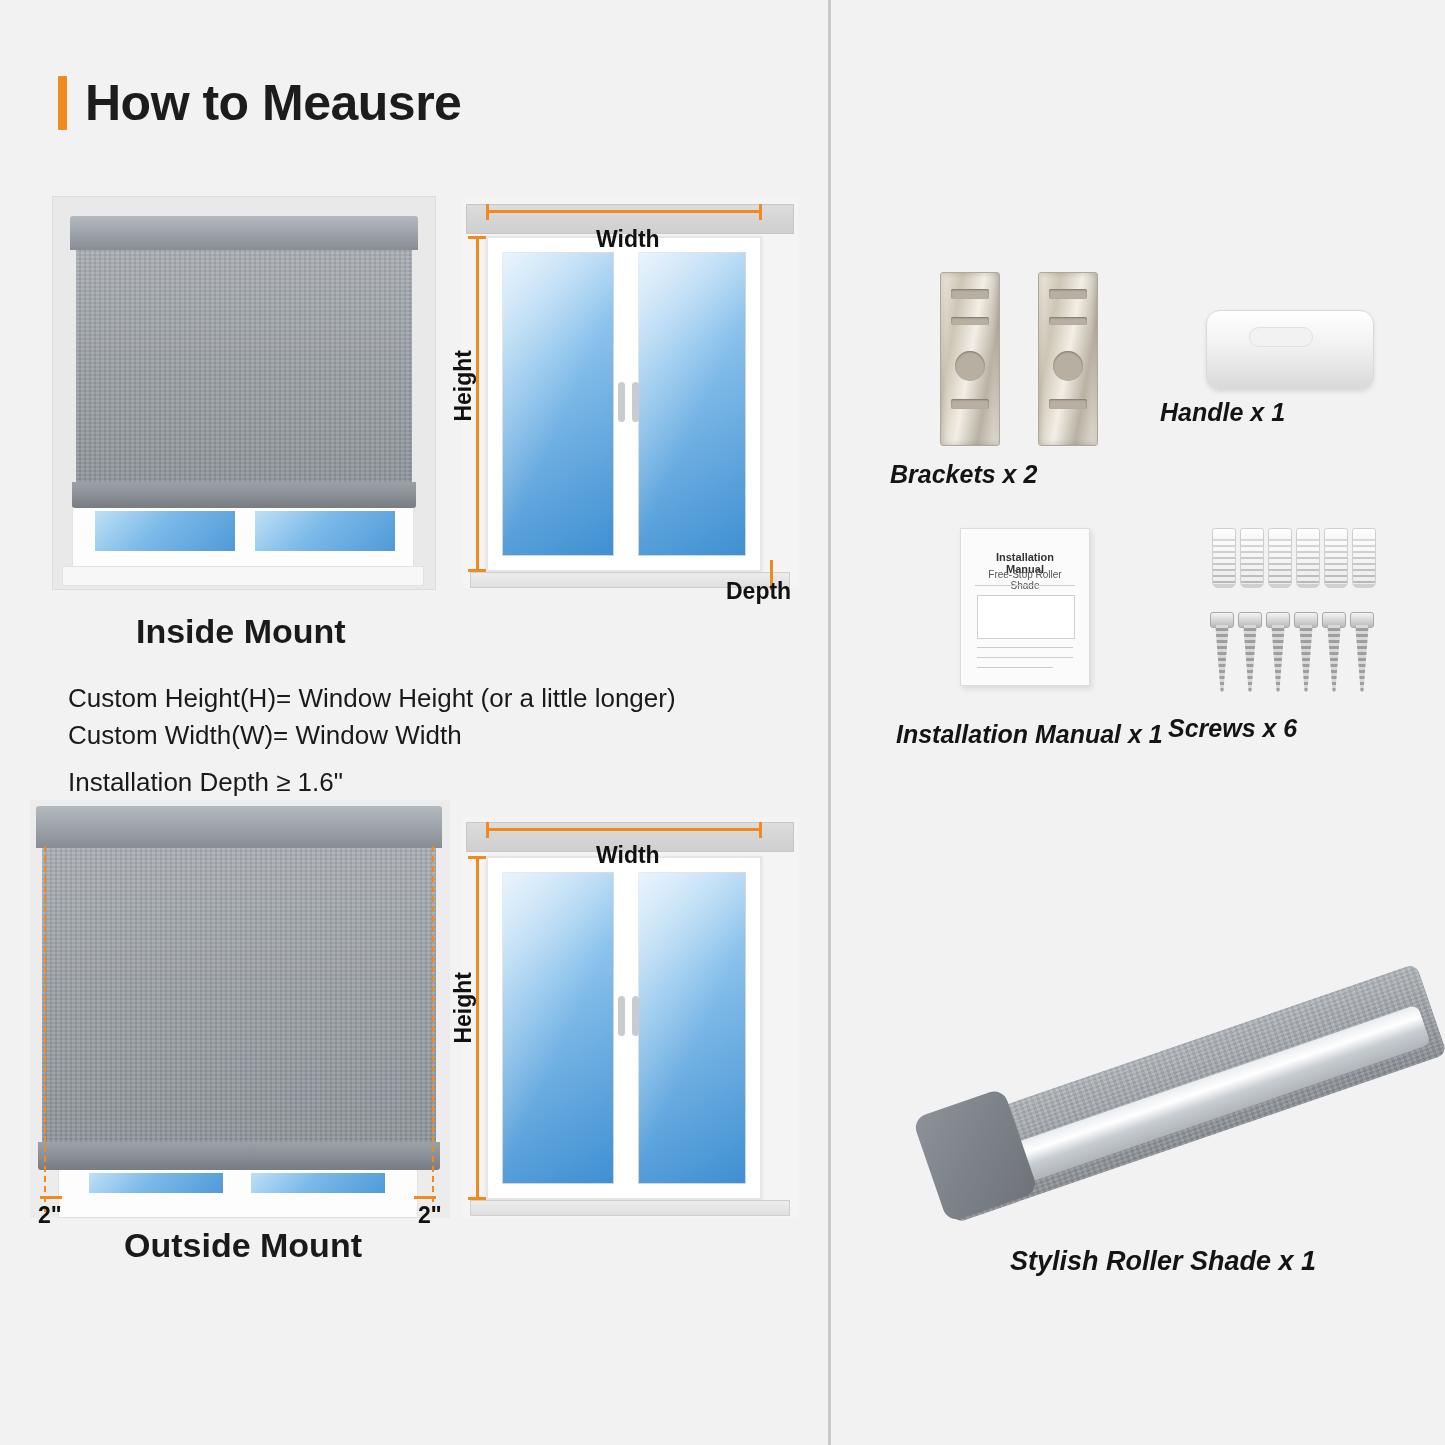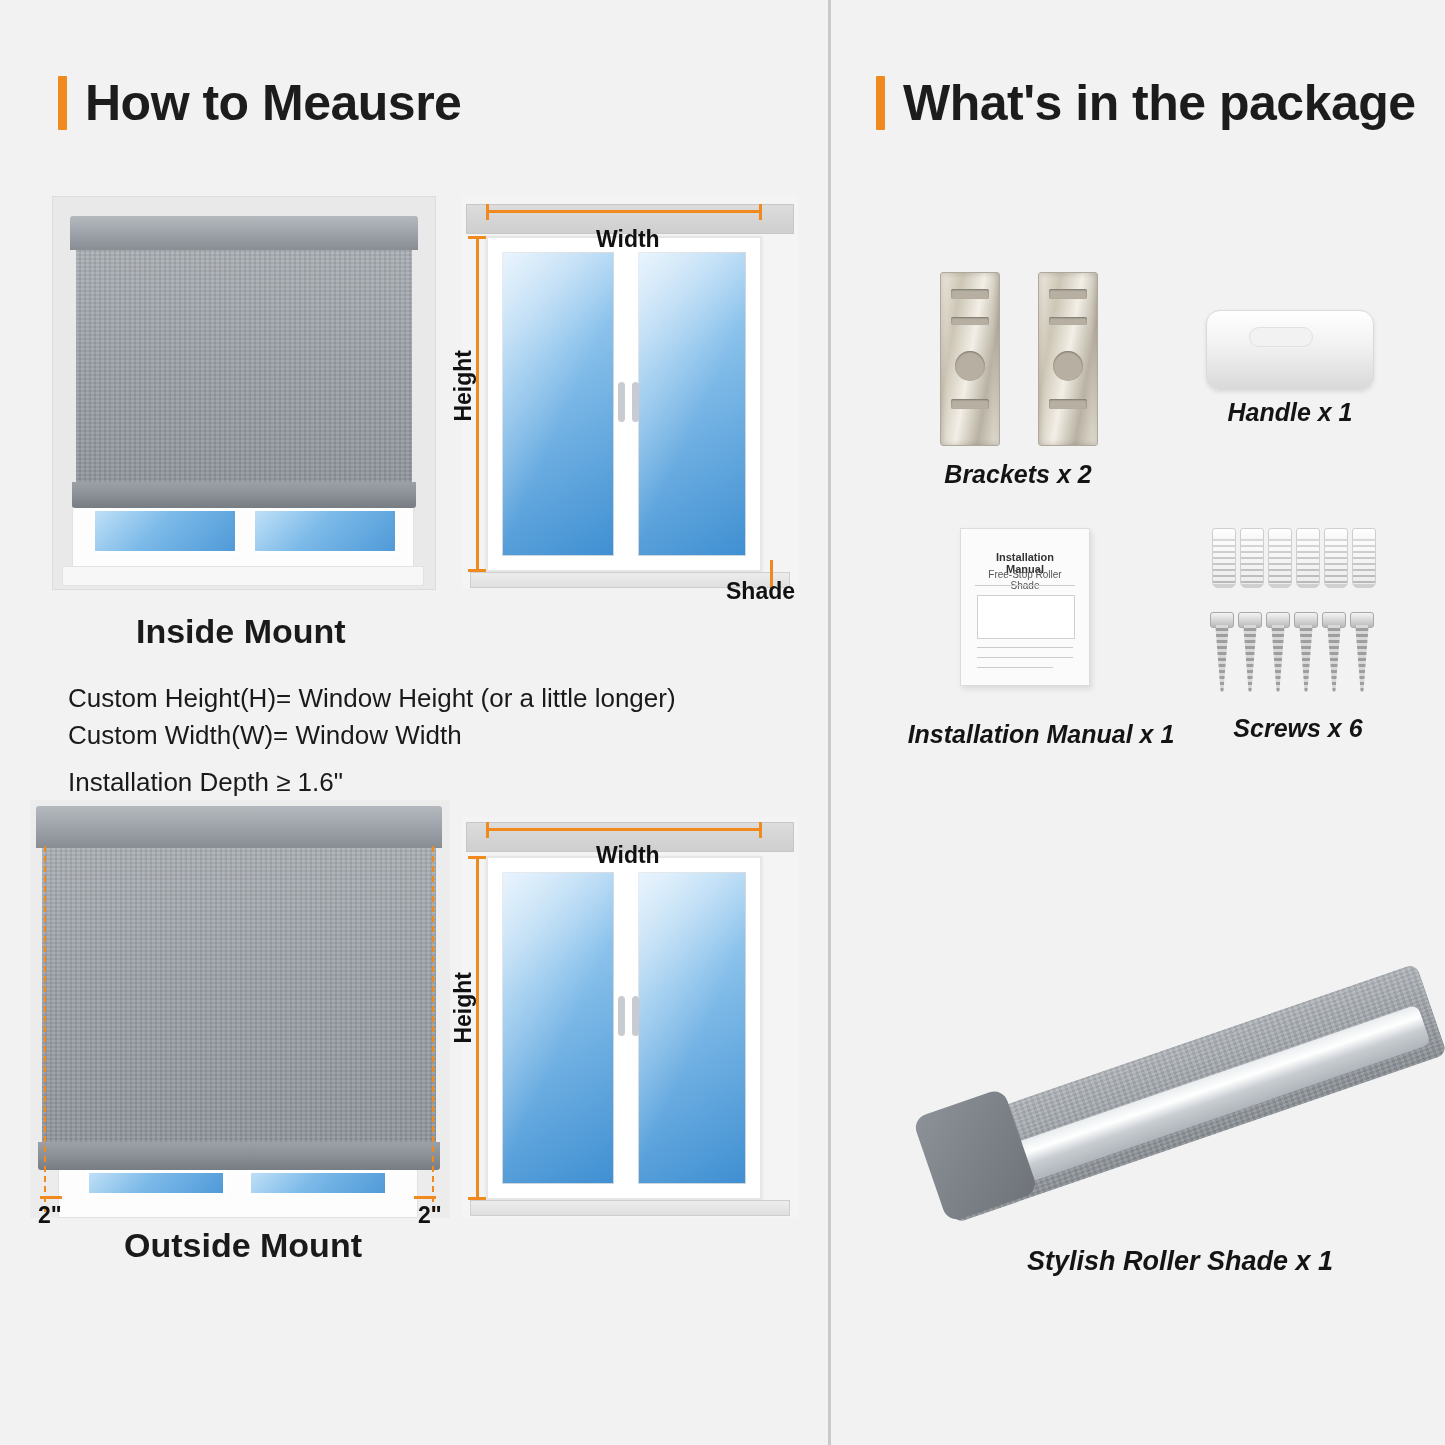--- a/index.html
+++ b/index.html
@@ -91,21 +91,21 @@
   .mline{position:absolute;background:#f08a1e;}
   .mlabel{position:absolute;font-size:23px;font-weight:bold;color:#111;}
   .mlabel.vert{writing-mode:vertical-rl;transform:rotate(180deg);}
   .dashed-v{
     position:absolute;width:0;border-left:2px dashed #f08a1e;
   }
 
   
   .part-label{
     position:absolute;font-size:25px;font-weight:bold;font-style:italic;color:#141414;
-    text-align:center;
+    text-align:left;
   }
   .bracket{
     position:absolute;
     background:linear-gradient(100deg,#efeae0 0%,#cdc6b6 25%,#f3efe6 50%,#b9b2a3 75%,#e8e3d8 100%);
     border:1px solid #b0a99a;border-radius:3px;
     box-shadow:inset 0 0 6px rgba(0,0,0,0.18);
   }
   .bracket .slot{
     position:absolute;background:#b7b0a2;border-radius:2px;box-shadow:inset 0 1px 2px rgba(0,0,0,.35);
   }
@@ -226,21 +226,21 @@
     <div class="mline" style="left:486px;top:204px;width:3px;height:16px;"></div>
     <div class="mline" style="left:759px;top:204px;width:3px;height:16px;"></div>
     <div class="mlabel" style="left:596px;top:226px;">Width</div>
 
     <div class="mline" style="left:476px;top:236px;width:3px;height:336px;"></div>
     <div class="mline" style="left:468px;top:236px;width:18px;height:3px;"></div>
     <div class="mline" style="left:468px;top:569px;width:18px;height:3px;"></div>
     <div class="mlabel vert" style="left:450px;top:350px;">Height</div>
 
     <div class="mline" style="left:770px;top:560px;width:3px;height:30px;"></div>
-    <div class="mlabel" style="left:726px;top:578px;">Shade</div>
+    <div class="mlabel" style="left:726px;top:578px;">Depth</div>
   </div>
 
   <div class="sect-title" style="position:absolute;left:136px;top:612px;">Inside Mount</div>
   <div style="position:absolute;left:68px;top:670px;width:700px;">
     <div class="body-line" style="margin-top:10px;">Custom Height(H)= Window Height (or a little longer)</div>
     <div class="body-line">Custom Width(W)= Window Width</div>
     <div class="body-line" style="margin-top:10px;">Installation Depth ≥ 1.6"</div>
   </div>
 
   <div>
@@ -284,24 +284,20 @@
     <div class="mline" style="left:476px;top:856px;width:3px;height:344px;"></div>
     <div class="mline" style="left:468px;top:856px;width:18px;height:3px;"></div>
     <div class="mline" style="left:468px;top:1197px;width:18px;height:3px;"></div>
     <div class="mlabel vert" style="left:450px;top:972px;">Height</div>
   </div>
 
   <div class="sect-title" style="position:absolute;left:124px;top:1226px;">Outside Mount</div>
   <div style="position:absolute;left:68px;top:1284px;width:720px;">
   </div>
 
-  <div class="heading" id="h-package">
-    <div class="bar"></div>
-    <div class="txt">What's in the package</div>
-  </div>
 
   <div>
     <div class="bracket" style="left:940px;top:272px;width:58px;height:172px;">
       <div class="slot" style="left:10px;top:16px;width:38px;height:10px;"></div>
       <div class="slot" style="left:10px;top:44px;width:38px;height:8px;"></div>
       <div class="slot" style="left:14px;top:78px;width:30px;height:30px;border-radius:50%;"></div>
       <div class="slot" style="left:10px;top:126px;width:38px;height:10px;"></div>
     </div>
     <div class="bracket" style="left:1038px;top:272px;width:58px;height:172px;">
       <div class="slot" style="left:10px;top:16px;width:38px;height:10px;"></div>

